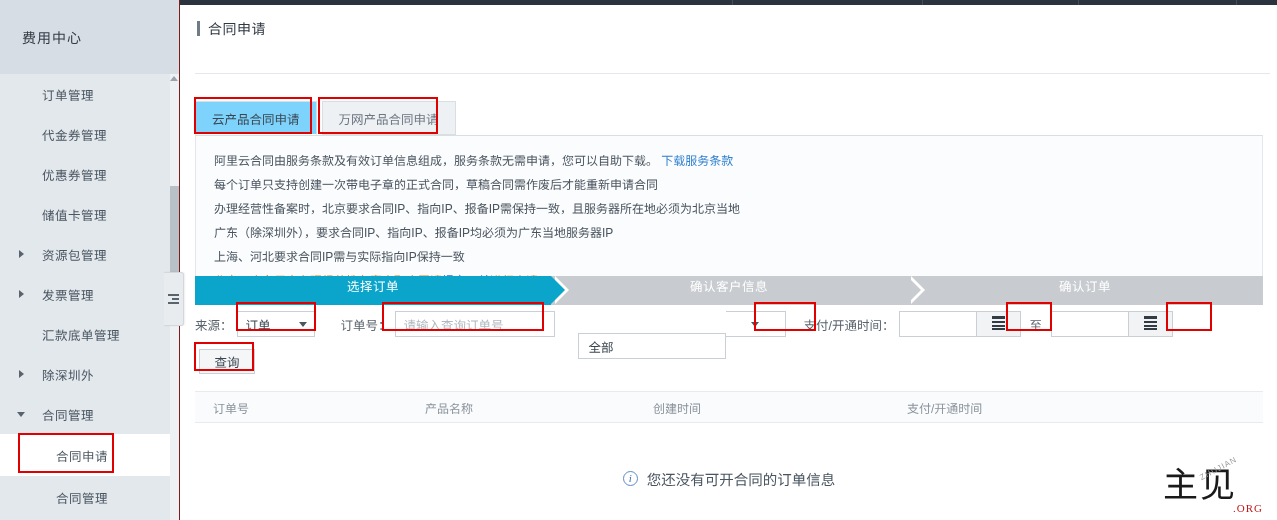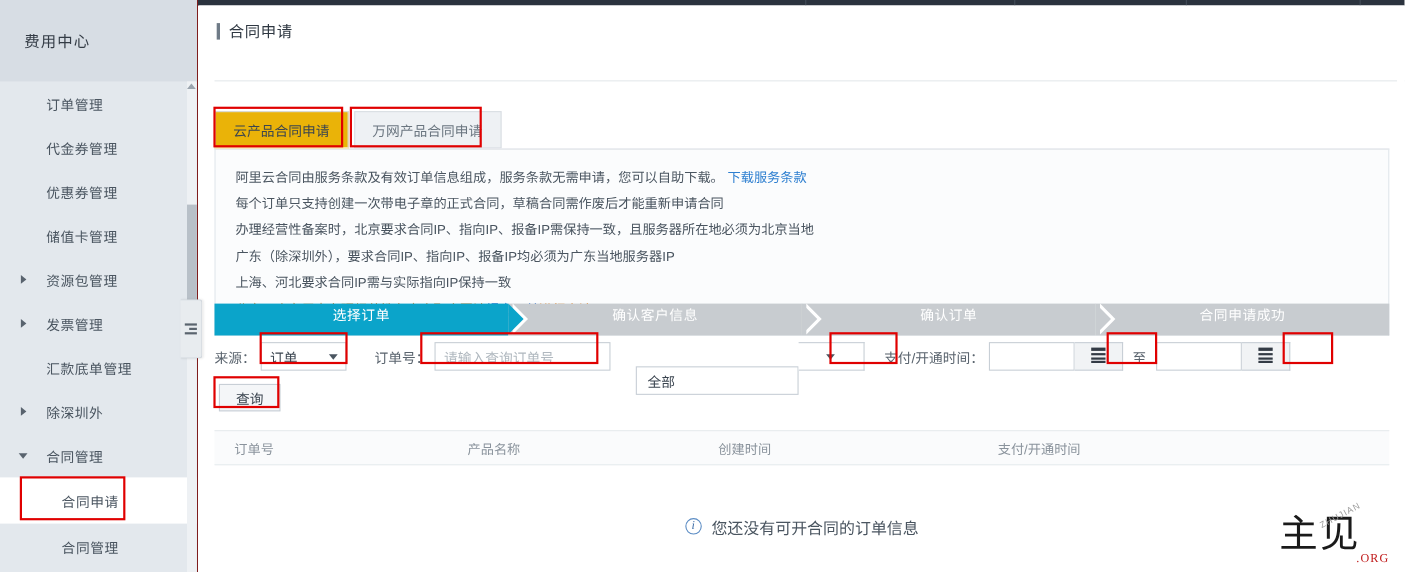--- a/index.html
+++ b/index.html
@@ -149,21 +149,21 @@
     padding: 0 16px;
     display: flex; align-items: center;
     font-size: 12.5px;
     border: 1px solid #d9dee3;
     background: #eef1f4;
     color: #6b7680;
     cursor: pointer;
     position: relative;
   }
   .tab.active {
-    background: #eab308;
+    background: #7dd3fc;
     color: #3b4550;
     border-bottom-color: #ffffff;
     z-index: 2;
   }
   .tab + .tab { margin-left: 5px; }
 
   
   .notice {
     position: absolute; left: 14px; top: 130px; right: 14px;
     min-height: 130px;
@@ -484,23 +484,20 @@
         <div class="step">
           <span>确认客户信息</span>
           <i class="chev-gap"></i>
           <i class="chev"></i>
         </div>
         <div class="step">
           <span>确认订单</span>
           <i class="chev-gap"></i>
           <i class="chev"></i>
         </div>
-        <div class="step">
-          <span>合同申请成功</span>
-        </div>
       </div>
 
     <div class="filter-row">
       <span class="flabel">来源：</span>
       <div class="ctl select-src">
         <span>订单</span>
         <span class="arrow-dn"></span>
       </div>
 
       <span class="flabel" style="margin-left:26px">订单号：</span>

